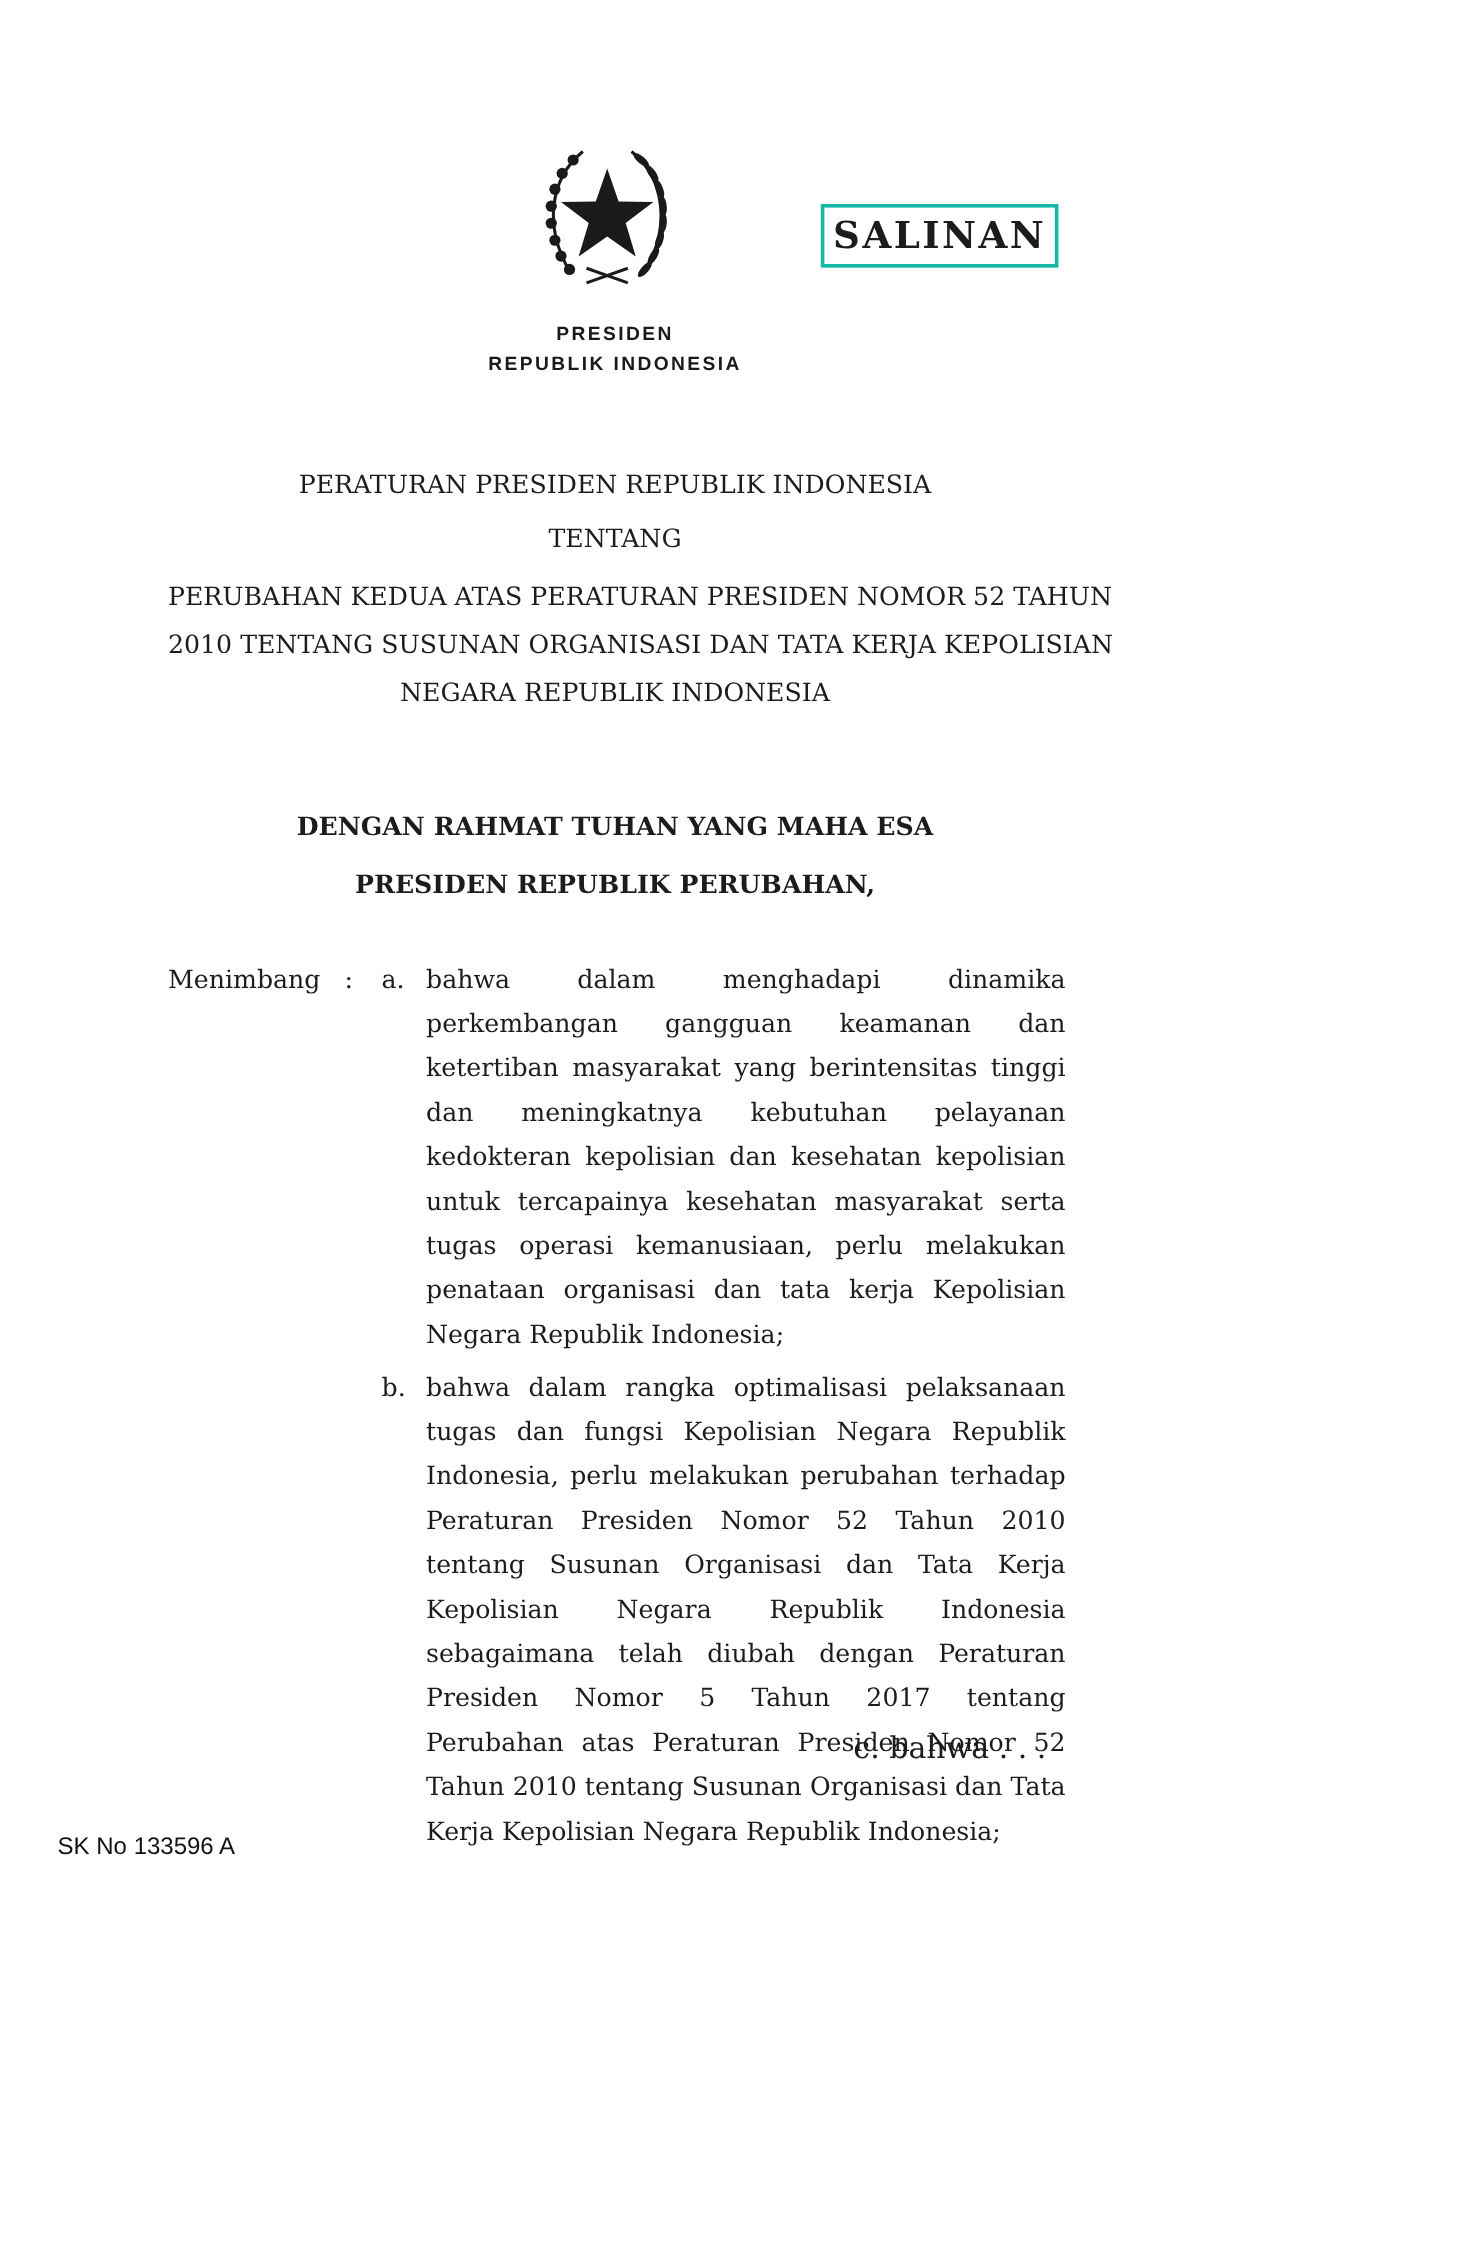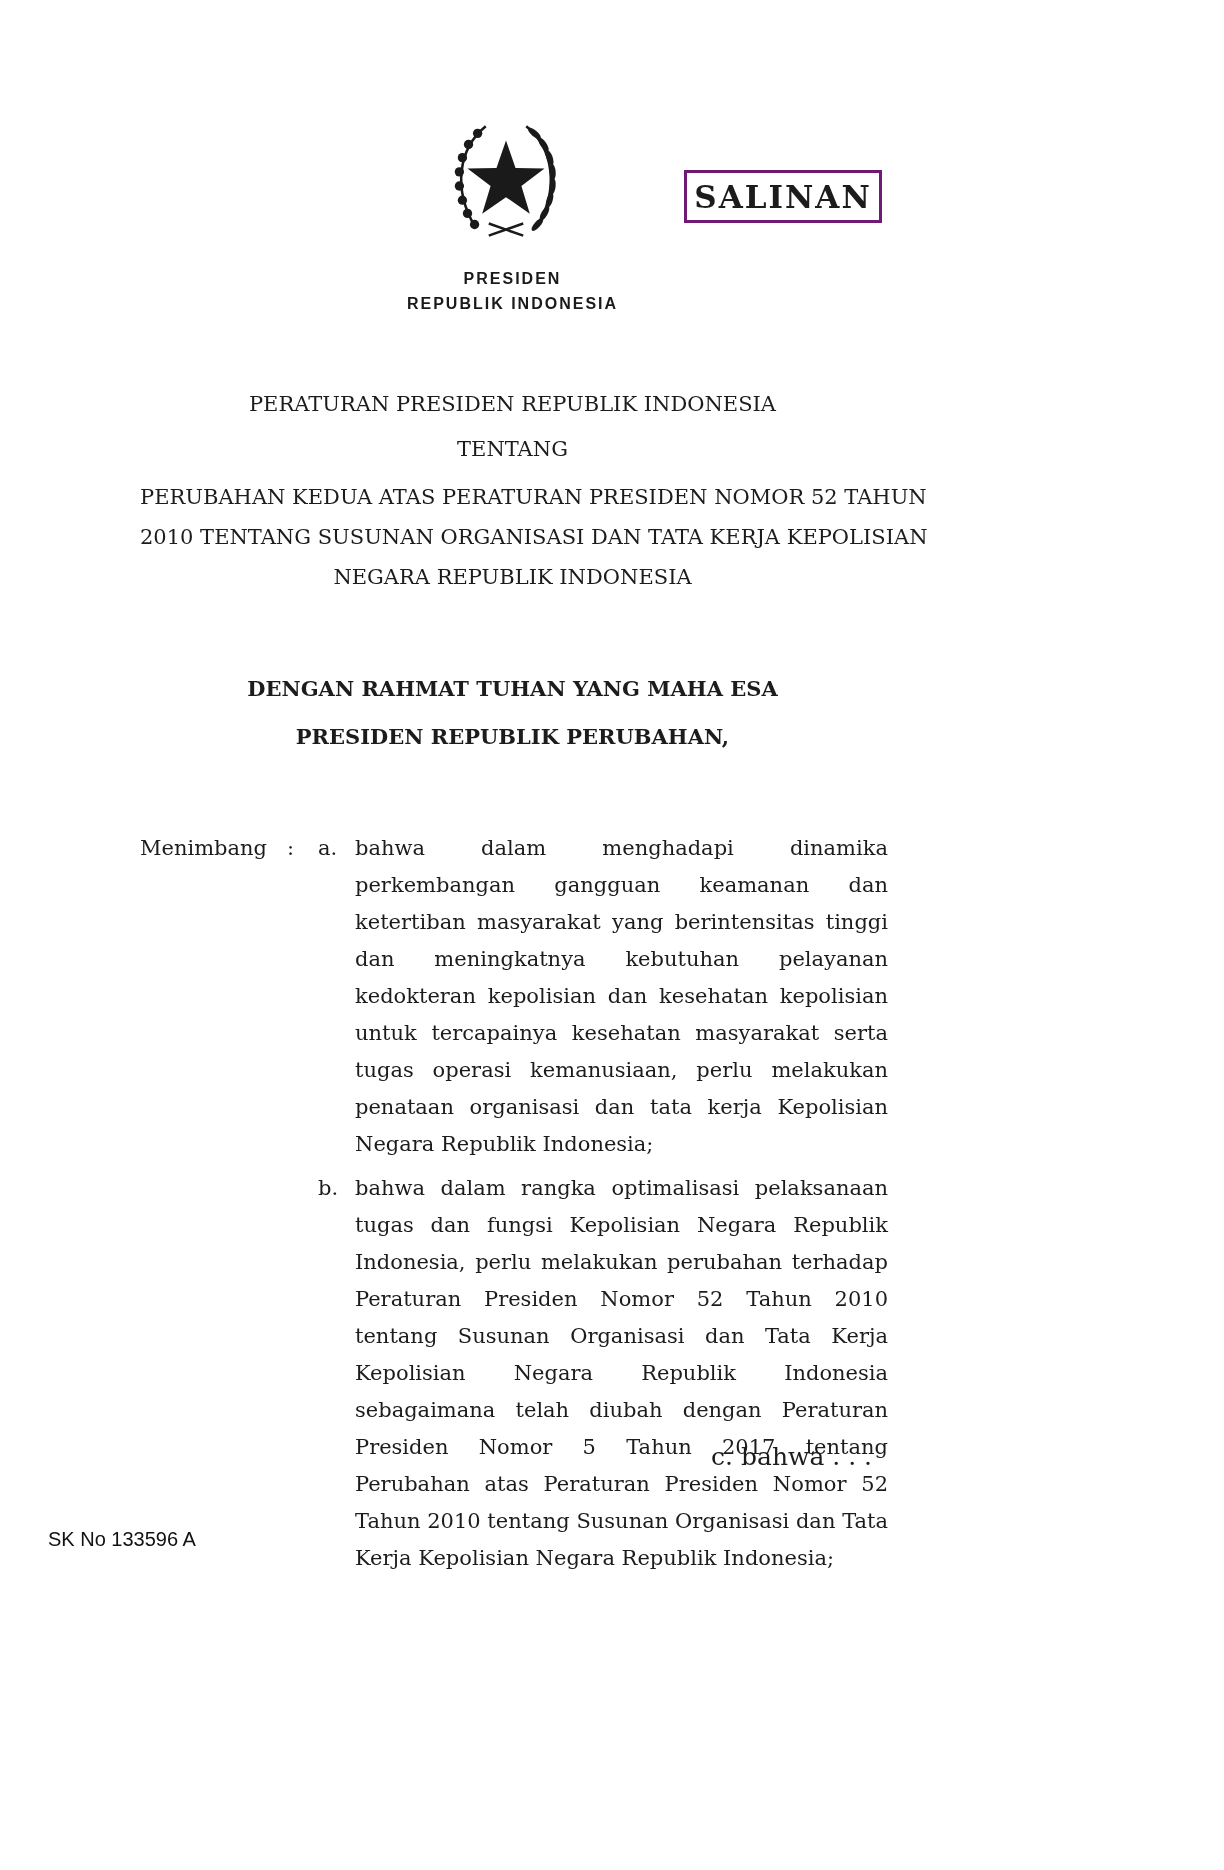--- a/index.html
+++ b/index.html
@@ -13,21 +13,21 @@
     color:#1c1c1c;
     font-family:"DejaVu Serif", serif;
     overflow:hidden;
   }
 
   
   .salinan-box {
     position:absolute;
     top:170px; left:684px;
     width:198px; height:53px;
-    border:3px solid #701a75;
+    border:3px solid #14b8a6;
     display:flex; align-items:center; justify-content:center;
   }
   .salinan-box span {
     font-weight:bold;
     font-size:31px;
     letter-spacing:2px;
     font-family:"DejaVu Serif", serif;
   }
 
   
@@ -69,21 +69,21 @@
     font-weight:bold;
   }
   .preamble .p2 { margin-top:23px; }
 
   
   .considering {
     position:absolute;
     top:798px; left:140px; width:748px;
     font-size:21px;
   }
-  .c-row { display:flex; align-items:flex-start; line-height:37px;margin-top:32px; }
+  .c-row { display:flex; align-items:flex-start; line-height:37px; }
   .c-row + .c-row { margin-top:7px; }
   .c-label  { width:147px; flex:none; }
   .c-colon  { width:31px;  flex:none; }
   .c-letter { width:37px;  flex:none; }
   .c-text   { flex:1; text-align:justify; }
 
   
   .continuation {
     position:absolute;
     top:1442px; left:140px; width:732px;

